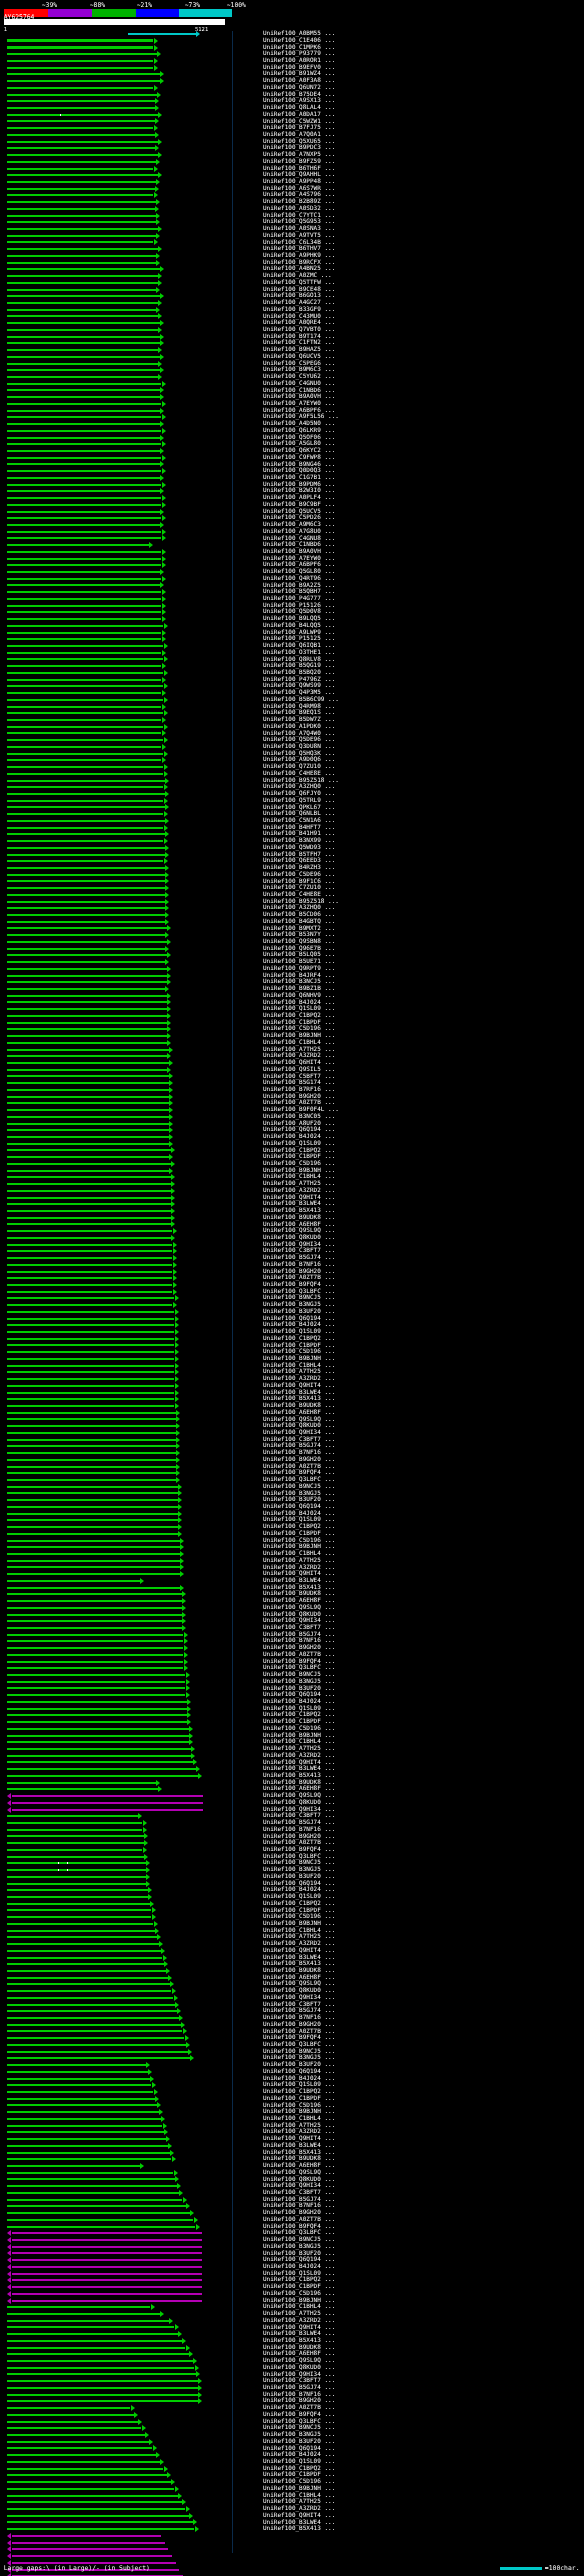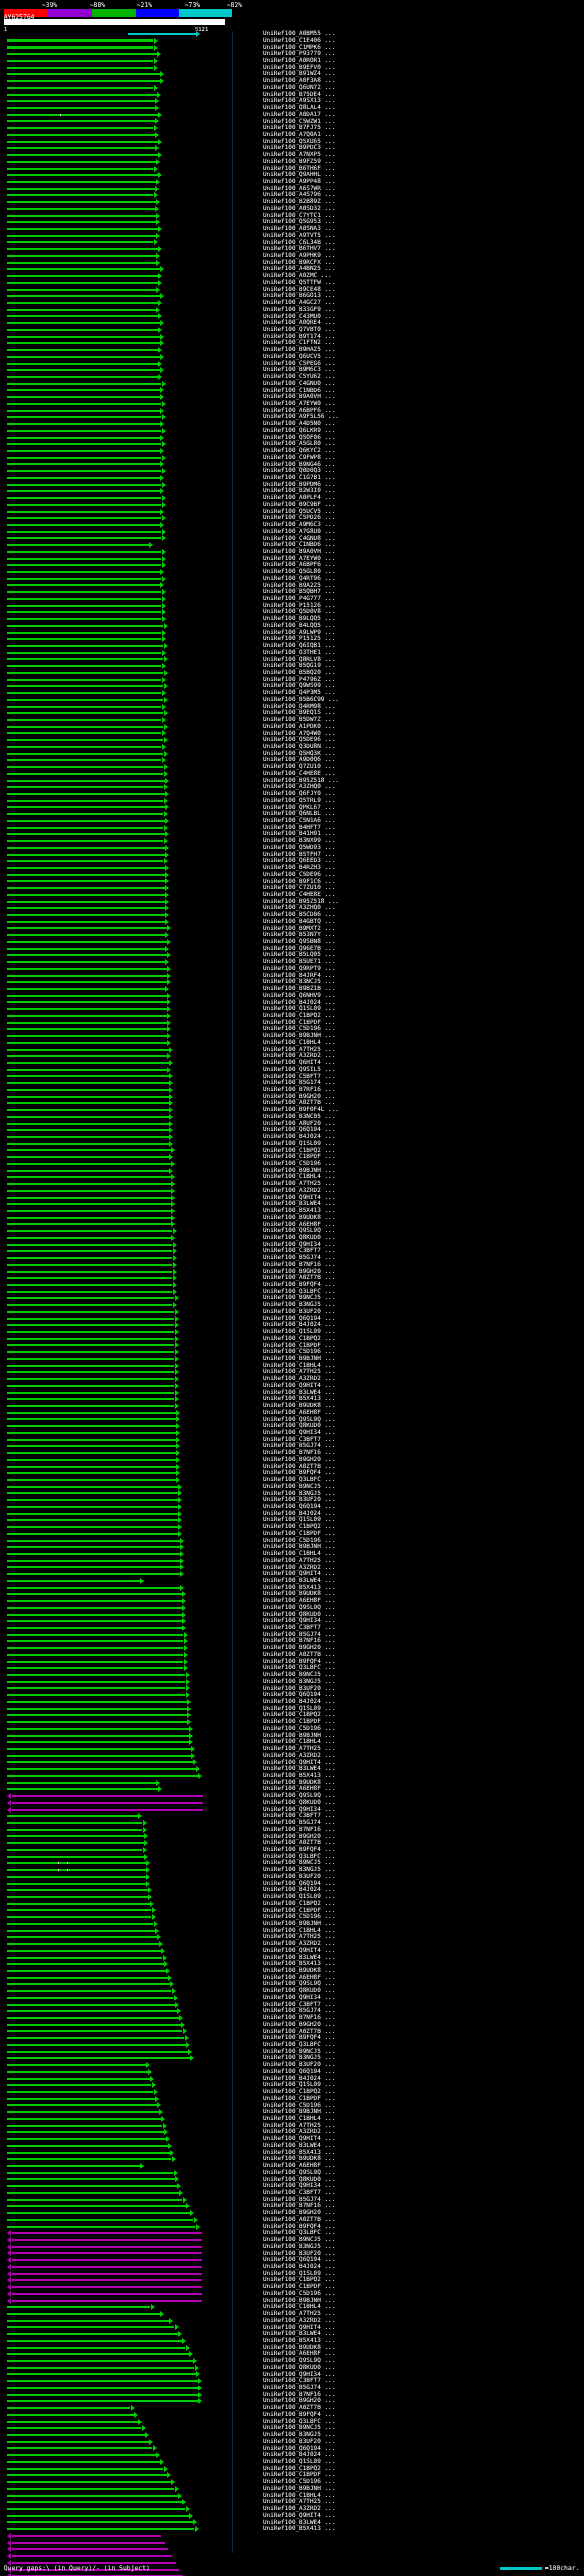--- a/index.html
+++ b/index.html
@@ -46,21 +46,21 @@
   <div class="scale" id="scaleHost">
       <div class="scale-seg" style="left: 0px; width: 44px; background: rgb(255, 0, 0);"></div>
       <div class="scale-seg" style="left: 44px; width: 44px; background: rgb(148, 0, 211);"></div>
       <div class="scale-seg" style="left: 88px; width: 44px; background: rgb(0, 179, 0);"></div>
       <div class="scale-seg" style="left: 132px; width: 44px; background: rgb(0, 0, 255);"></div>
       <div class="scale-seg" style="left: 175px; width: 53px; background: rgb(0, 200, 200);"></div>
       <div class="scale-tick" style="left: 38px;">~39%</div>
       <div class="scale-tick" style="left: 86px;">~88%</div>
       <div class="scale-tick" style="left: 133px;">~21%</div>
       <div class="scale-tick" style="left: 181px;">~73%</div>
-      <div class="scale-tick" style="left: 223px;">~82%</div>
+      <div class="scale-tick" style="left: 223px;">~100%</div>
     </div>
 
   <div class="qlabel">AY625764</div>
   <div class="qbar"></div>
   <div class="qstart">1</div>
   <div class="qend">5121</div>
 
   <div class="vline" style="left:232px;"></div>
 
   <div id="plot">
@@ -1955,18 +1955,18 @@
       <div class="lbl" style="top: 2447px;">UniRef100_C5D196 ...</div>
       <div class="lbl" style="top: 2454px;">UniRef100_B9BJNH ...</div>
       <div class="lbl" style="top: 2461px;">UniRef100_C1BHL4 ...</div>
       <div class="lbl" style="top: 2467px;">UniRef100_A7TH25 ...</div>
       <div class="lbl" style="top: 2474px;">UniRef100_A3ZRD2 ...</div>
       <div class="lbl" style="top: 2481px;">UniRef100_Q9HIT4 ...</div>
       <div class="lbl" style="top: 2488px;">UniRef100_B3LWE4 ...</div>
       <div class="lbl" style="top: 2494px;">UniRef100_B5X413 ...</div>
     </div>
 
-  <div class="legend">Query gaps:\ (in Query)/- (in Subject)</div>
+  <div class="legend">Large gaps:\ (in Large)/- (in Subject)</div>
   <div class="legend-right">
     <span class="legend-line"></span><span>=100char.</span>
   </div>
 </div>
 
 
 </body></html>

